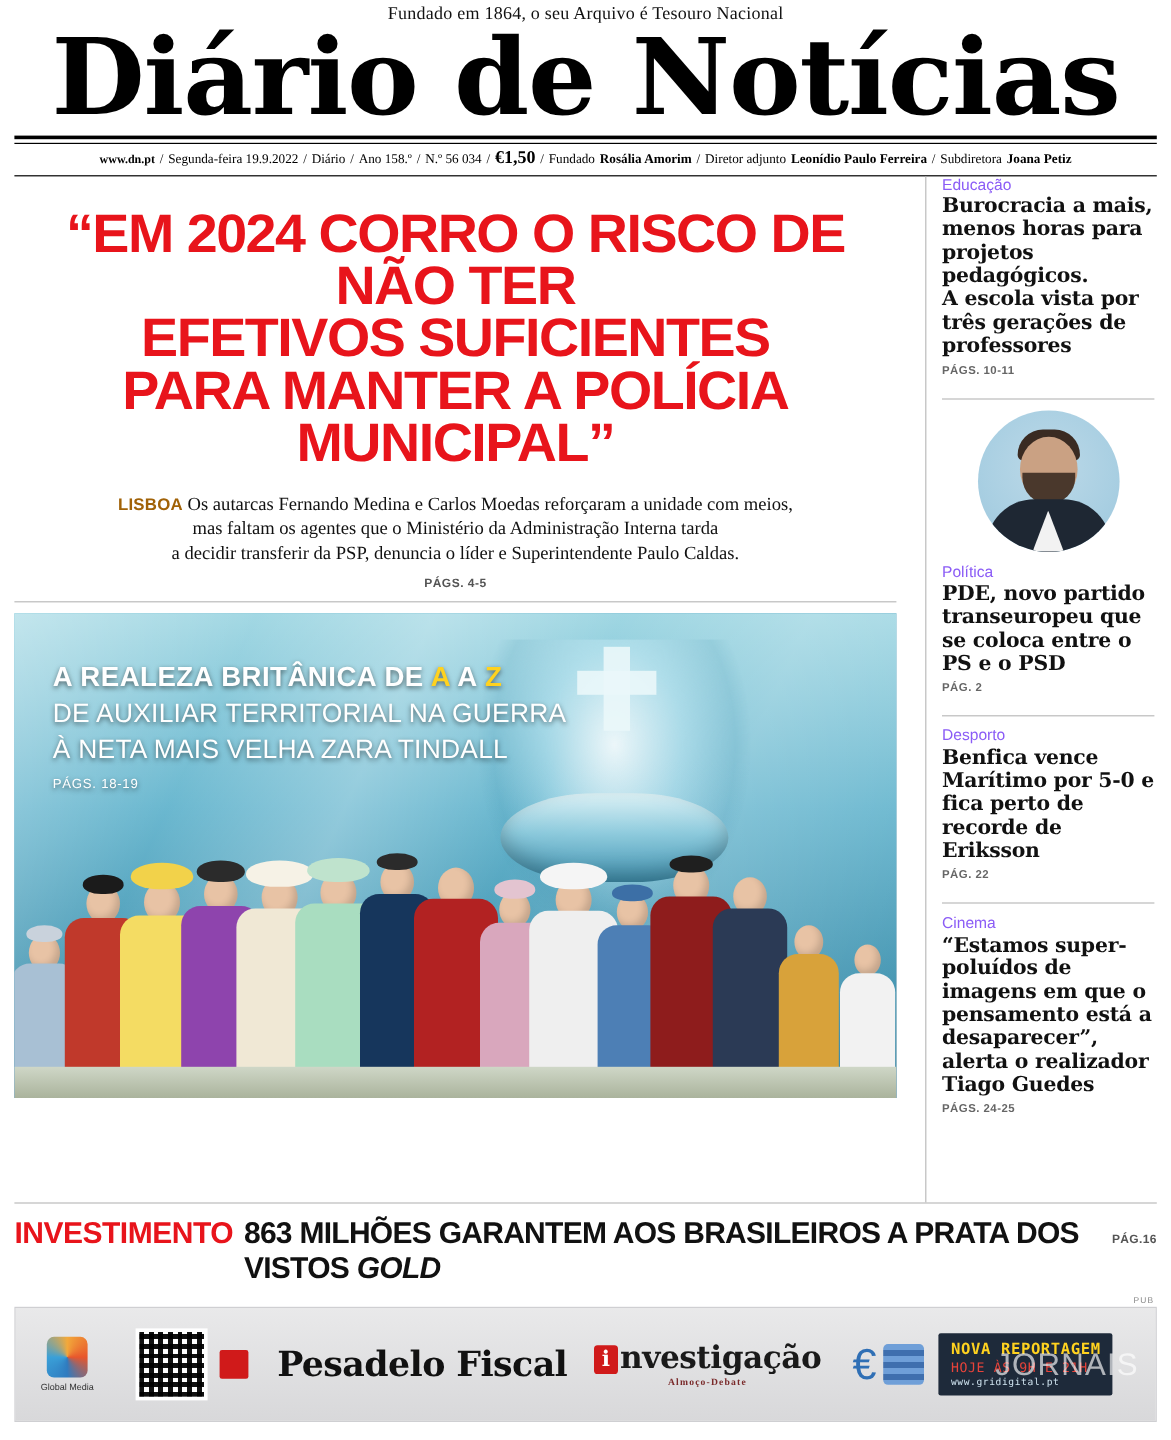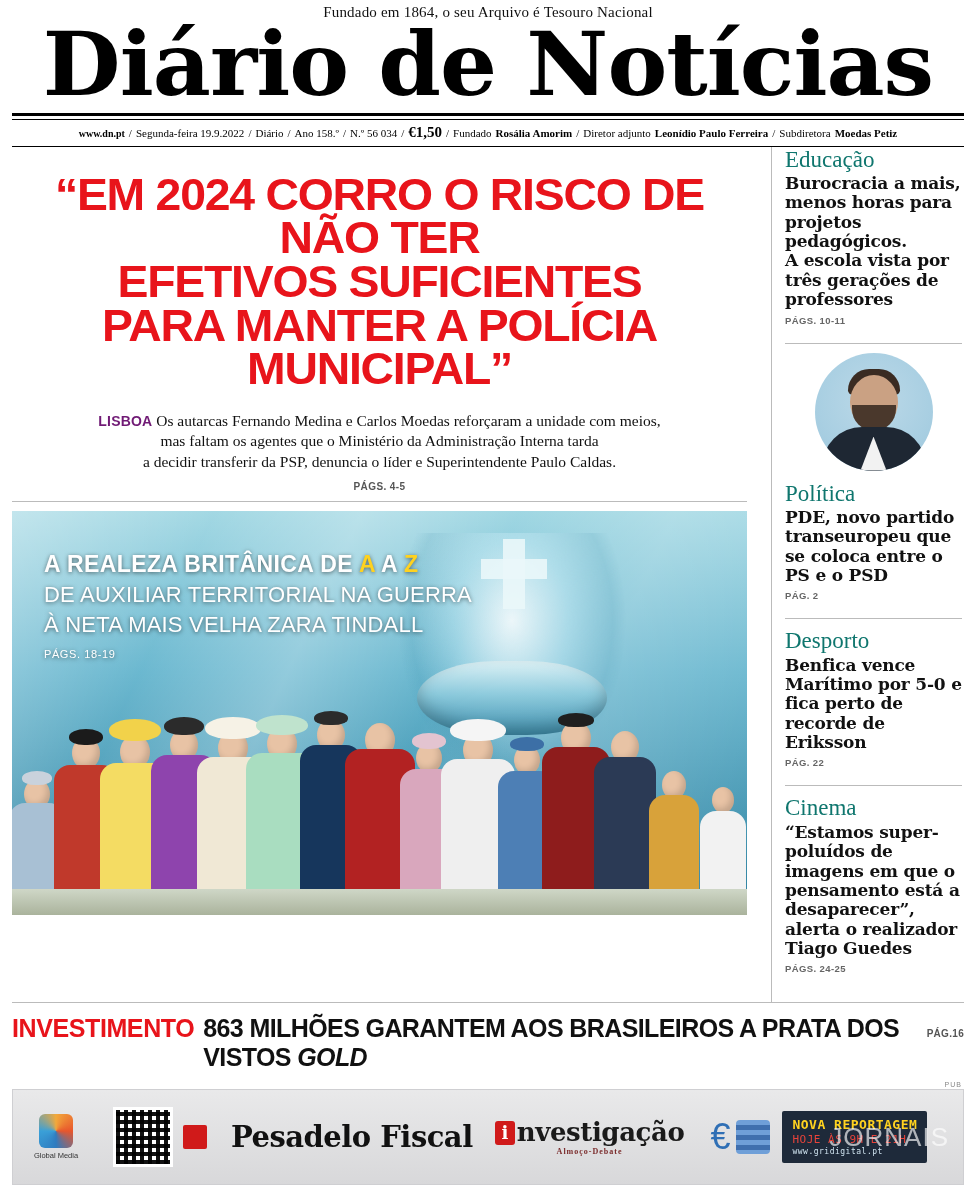--- a/index.html
+++ b/index.html
@@ -95,21 +95,21 @@
   .lead-headline .l1 { display: block; }
   .lead-standfirst {
     font-family: "Liberation Serif", serif;
     font-size: 15.5px;
     line-height: 1.32;
     text-align: center;
     color: #111;
     padding: 14px 26px 0 26px;
   }
   .lead-standfirst .kicker {
-    color: #701a75;
+    color: #a16207;
     font-family: "Liberation Sans", sans-serif;
     font-weight: 700;
     font-size: 14px;
     letter-spacing: 0.2px;
   }
   .pagref {
     font-family: "Liberation Sans", sans-serif;
     font-weight: 700;
     font-size: 10px;
     color: #555;
@@ -231,23 +231,23 @@
   .caption .c3 {
     font-weight: 400;
     font-size: 11px;
     letter-spacing: 0.6px;
     padding-top: 10px;
   }
 
   
   .side-sec { padding-bottom: 8px; }
   .side-cat {
-    color: #0f766e;
-    font-family: Liberation Serif, serif;
-    font-size: 23px;
+    color: #8b5cf6;
+    font-family: Liberation Sans, sans-serif;
+    font-size: 13px;
     font-weight: 400;
     line-height: 1.1;
     padding-bottom: 2px;
   }
   .side-title {
     font-family: "DejaVu Serif", serif;
     font-weight: 700;
     font-size: 17px;
     line-height: 1.14;
     color: #111;
@@ -480,21 +480,21 @@
     <span class="sep">/</span>
     <span class="price">€1,50</span>
     <span class="sep">/</span>
     <span>Fundado</span>
     <b>Rosália Amorim</b>
     <span class="sep">/</span>
     <span>Diretor adjunto</span>
     <b>Leonídio Paulo Ferreira</b>
     <span class="sep">/</span>
     <span>Subdiretora</span>
-    <b>Moedas Petiz</b>
+    <b>Joana Petiz</b>
   </div>
   <div class="rule-thin"></div>
 
   <div class="content">
 
     <div class="main-col">
 
       <div class="lead-headline">
         <span class="l1">“EM 2024 CORRO O RISCO DE NÃO TER</span>
         <span class="l1">EFETIVOS SUFICIENTES</span>

